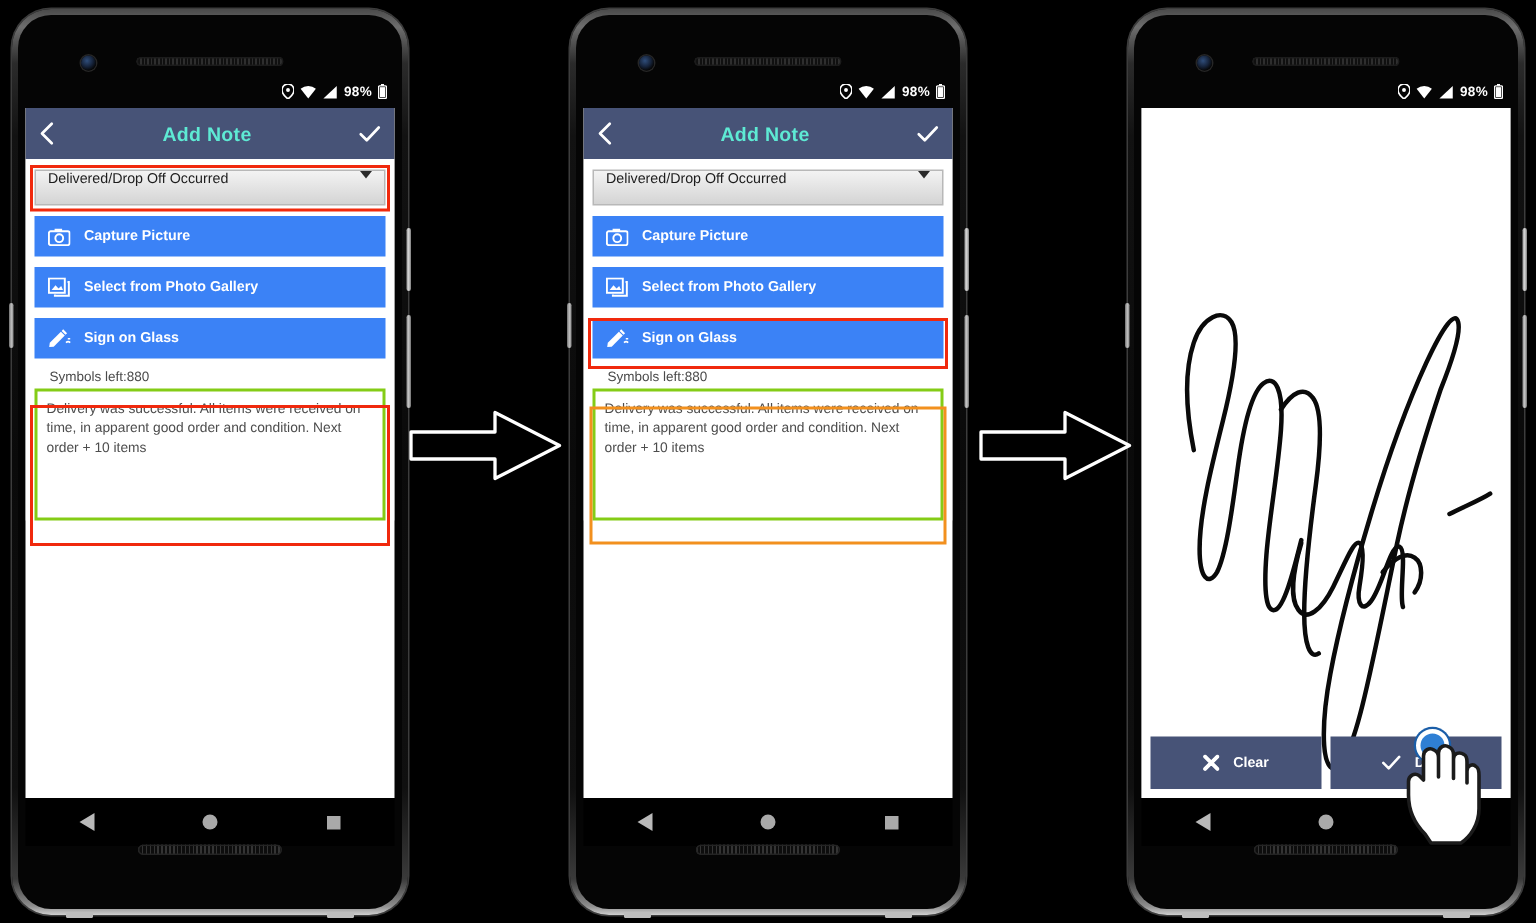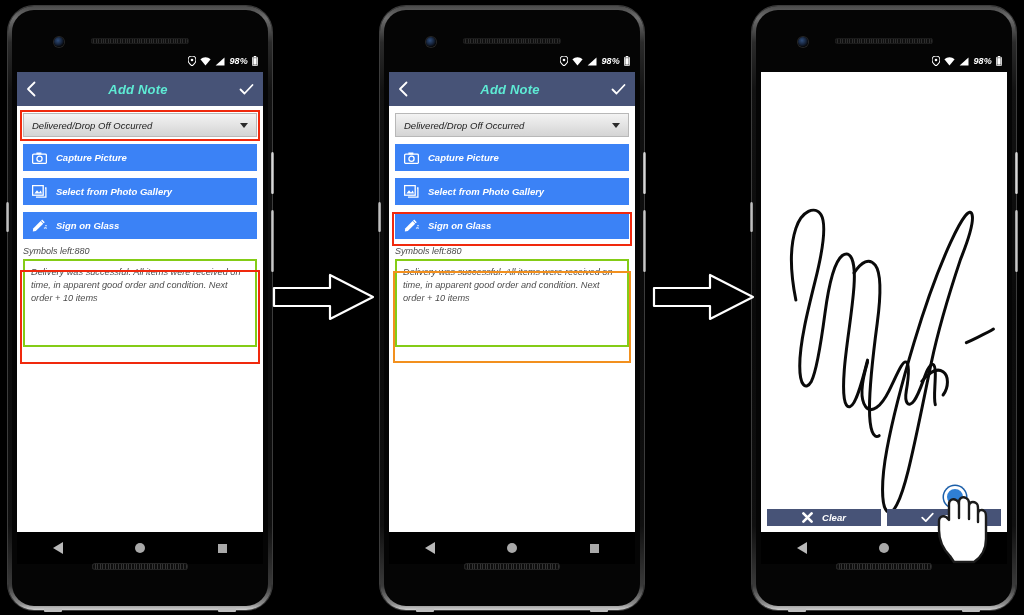--- a/index.html
+++ b/index.html
@@ -31,21 +31,20 @@
     border-radius:26px;
     background: linear-gradient(180deg,#4a4a4a 0%,#6e6e6e 2%,#2b2b2b 6%,#121212 14%,#0a0a0a 50%,#101010 86%,#3a3a3a 96%,#8d8d8d 99%,#cfcfcf 100%);
     padding: 4px;
   }
   .phone .bezel-inner{
     position:absolute;
     left:4px; right:4px; top:4px; bottom:4px;
     border-radius:22px;
     background:#050505;
     overflow:hidden;
-    font-style:italic;
   }
   .phone .speaker{
     position:absolute;
     top:28px; left:50%; transform:translateX(-50%);
     width:98px; height:6px; border-radius:3px;
     background: repeating-linear-gradient(90deg,#2e2e2e 0 1px,#101010 1px 2.4px);
     box-shadow: inset 0 0 0 1px #1b1b1b;
   }
   .phone .camera{
     position:absolute;
@@ -126,21 +125,21 @@
   .appbar .chev{ color:#fff; }
   .appbar .tick{ color:#fff; }
 
   .content{ padding:7px 6px 0 6px; background:#fff; }
 
   
   .dropdown{
     height:24px;
     background:linear-gradient(180deg,#f3f3f3 0%,#e2e2e2 55%,#d4d4d4 100%);
     border:1px solid #b8b8b8;
-    display:flex; align-items:center;
+    display:flex; align-items:flex-start;
     padding:0 8px;
     font-size:9.5px;
     color:#1c1c1c;
     position:relative;
   }
   .dropdown .dd-label{ flex:1; }
   .dropdown .caret{
     width:0;height:0;
     border-left:4.5px solid transparent;
     border-right:4.5px solid transparent;
@@ -159,20 +158,21 @@
     font-weight:bold;
     position:relative;
   }
   .abtn .ico{ width:17px; display:flex; justify-content:center; margin-right:8px; }
 
   .symbols{
     font-size:9px;
     color:#4a4a4a;
     margin-top:7px;
     margin-bottom:3px;
+    margin-left:10px;
   }
 
   .note{
     height:88px;
     border:2px solid #84cc16;
     background:#fff;
     padding:5px 6px;
     font-size:9.2px;
     line-height:1.42;
     color:#4d4d4d;
@@ -201,21 +201,21 @@
   .nav-home{ width:10px;height:10px;border-radius:50%; background:#a9a9a9; }
   .nav-recent{ width:9px;height:9px; background:#a9a9a9; }
 
   
   .sigscreen{ position:relative; width:100%; height:100%; background:#fff; }
   .sigsvg{ position:absolute; left:0; top:0; width:100%; height:100%; }
 
   .sigbar{
     position:absolute;
     left:6px; right:6px; bottom:6px;
-    height:17px;
+    height:35px;
     display:flex; gap:6px;
   }
   .sigbtn{
     flex:1;
     background:#475377;
     color:#fff;
     font-size:9.5px;
     font-weight:bold;
     display:flex; align-items:center; justify-content:center;
     gap:9px;

